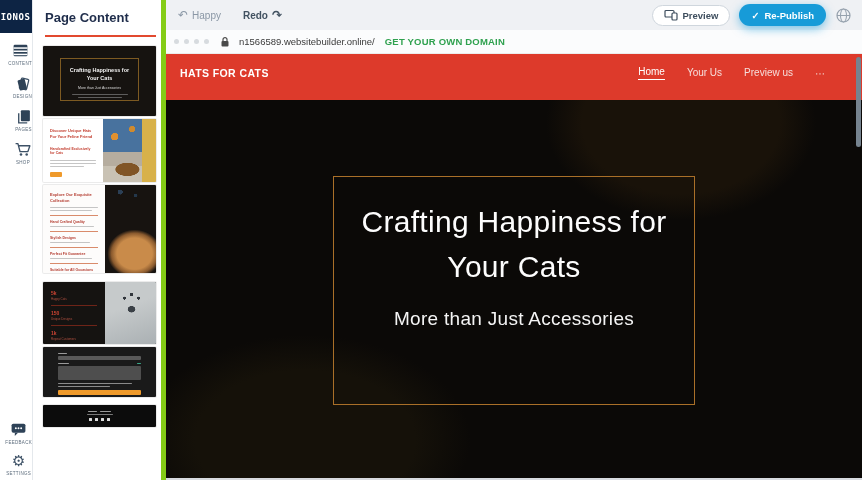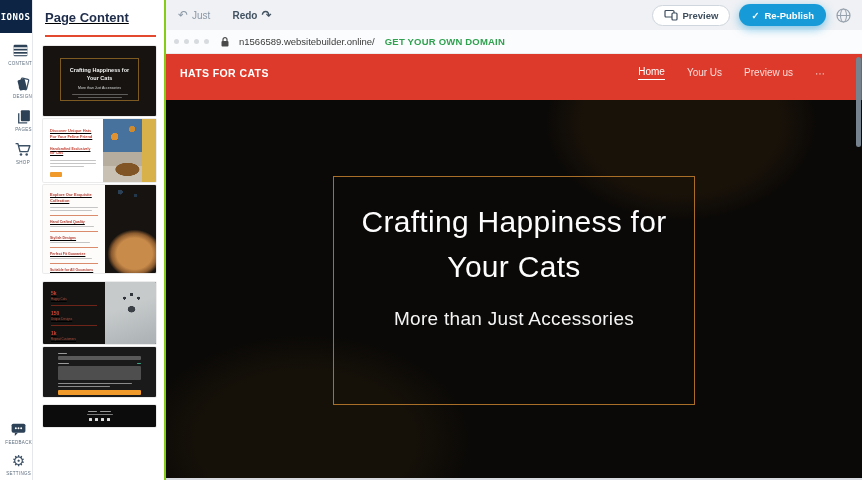--- a/index.html
+++ b/index.html
@@ -8,21 +8,21 @@
 
   
   .rail{position:absolute;left:0;top:0;width:33px;height:480px;background:#fff;border-right:1px solid #e4e8ec;display:flex;flex-direction:column;align-items:flex-end;z-index:5;}
   .logo{width:33px;height:33px;background:#0d2444;color:#fff;display:flex;align-items:center;justify-content:center;font-size:9px;font-weight:700;letter-spacing:.5px;font-family:"DejaVu Sans Mono",monospace;}
   .rail-item{display:flex;flex-direction:column;align-items:center;margin-top:9px;cursor:pointer;}
   .rail-item .lbl{font-size:4.5px;letter-spacing:.3px;color:#5d6d7d;margin-top:2px;}
   .rail-bottom{margin-top:auto;display:flex;flex-direction:column;align-items:center;padding-bottom:4px;}
   .gear{font-size:15px;line-height:15px;color:#3d5166;font-family:"DejaVu Sans",sans-serif;}
 
   
-  .panel{position:absolute;left:33px;top:0;width:133px;height:480px;background:#fff;border-right:2px solid #84cc16;z-index:4;text-decoration:underline;}
+  .panel{position:absolute;left:33px;top:0;width:133px;height:480px;background:#fff;border-right:5px solid #84cc16;z-index:4;}
   .panel-title{margin:10px 0 0 12px;font-size:13px;font-weight:700;color:#1e2c4a;}
   .panel-rule{margin:10px 0 0 12px;width:111px;height:2px;background:#e2492f;}
   .thumbs{margin:9px 0 0 10px;width:113px;}
   .thumb{width:113px;border-radius:1px;overflow:hidden;position:relative;cursor:pointer;box-shadow:0 0 0 1px rgba(0,0,0,.08);margin-bottom:3px;}
   .t1{height:70px;background:#161310;}
   .t1-box{position:absolute;left:17px;right:17px;top:12px;bottom:15px;border:1px solid #7d5a22;display:flex;flex-direction:column;align-items:center;padding-top:7px;}
   .t1-title{font-size:5.5px;line-height:1.5;color:#f2f2f2;text-align:center;width:64px;font-weight:600;}
   .t1-sub{font-size:3.5px;color:#dcdcdc;margin-top:3px;}
   .bar{background:#9a9a9a;height:1px;border-radius:1px;}
   .t2{height:63px;display:flex;background:#fff;}
@@ -268,21 +268,21 @@
       </div>
 
     </div>
   </div>
 
   <div class="workspace">
 
     <div class="toolbar">
       <div class="tool">
         <span class="arr">↶</span>
-        <span>Just</span>
+        <span>Happy</span>
       </div>
       <div class="tool redo">
         <span>Redo</span>
         <span class="arr">↷</span>
       </div>
       <div class="tb-right">
         <button class="btn-preview">
           <span>
             <svg width="14" height="12" viewBox="0 0 14 12">
                 <rect x="1" y="1.5" width="9" height="6.5" rx="1" fill="none" stroke="#3e4e5e" stroke-width="1.2"></rect>

